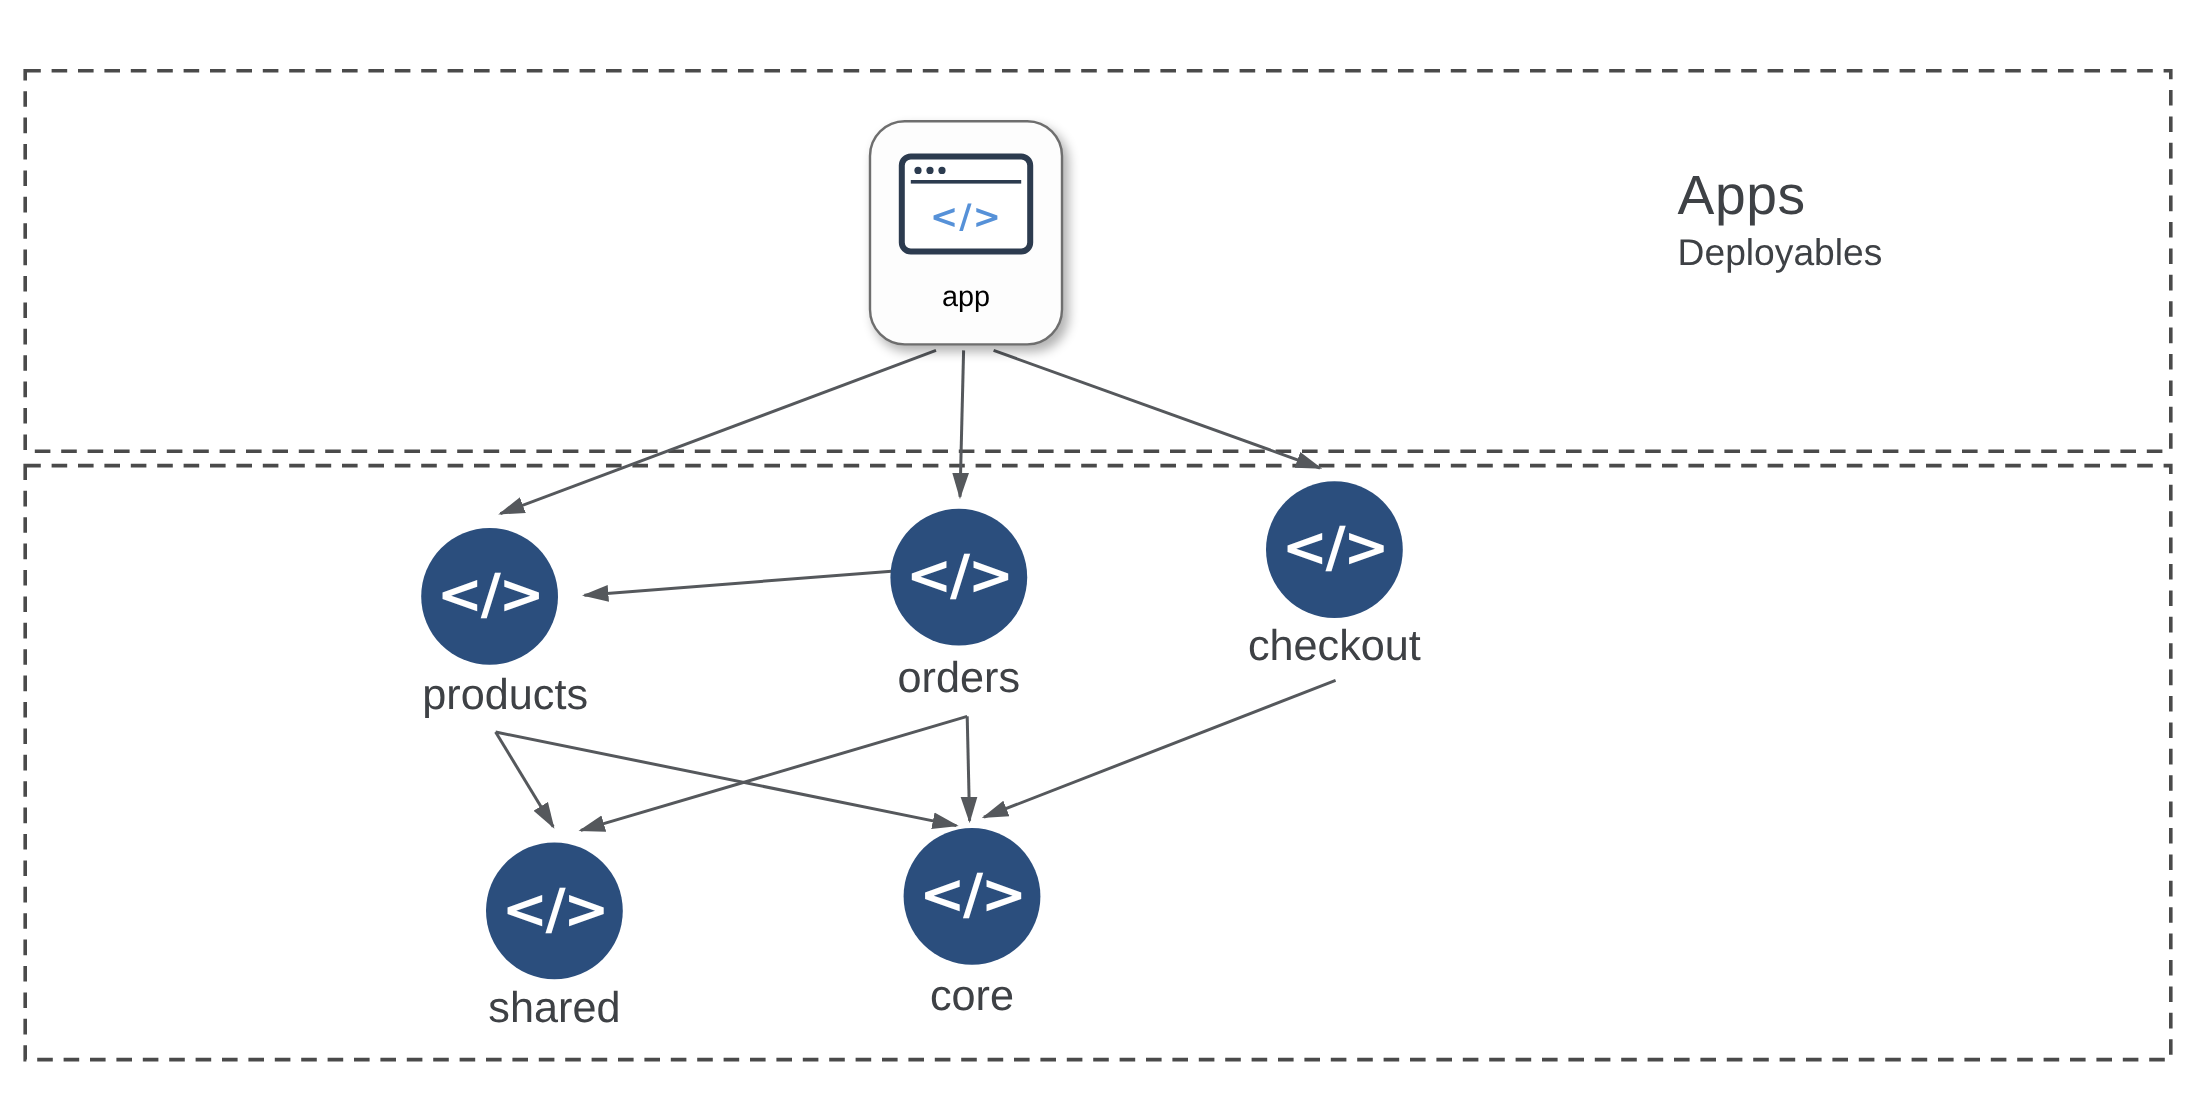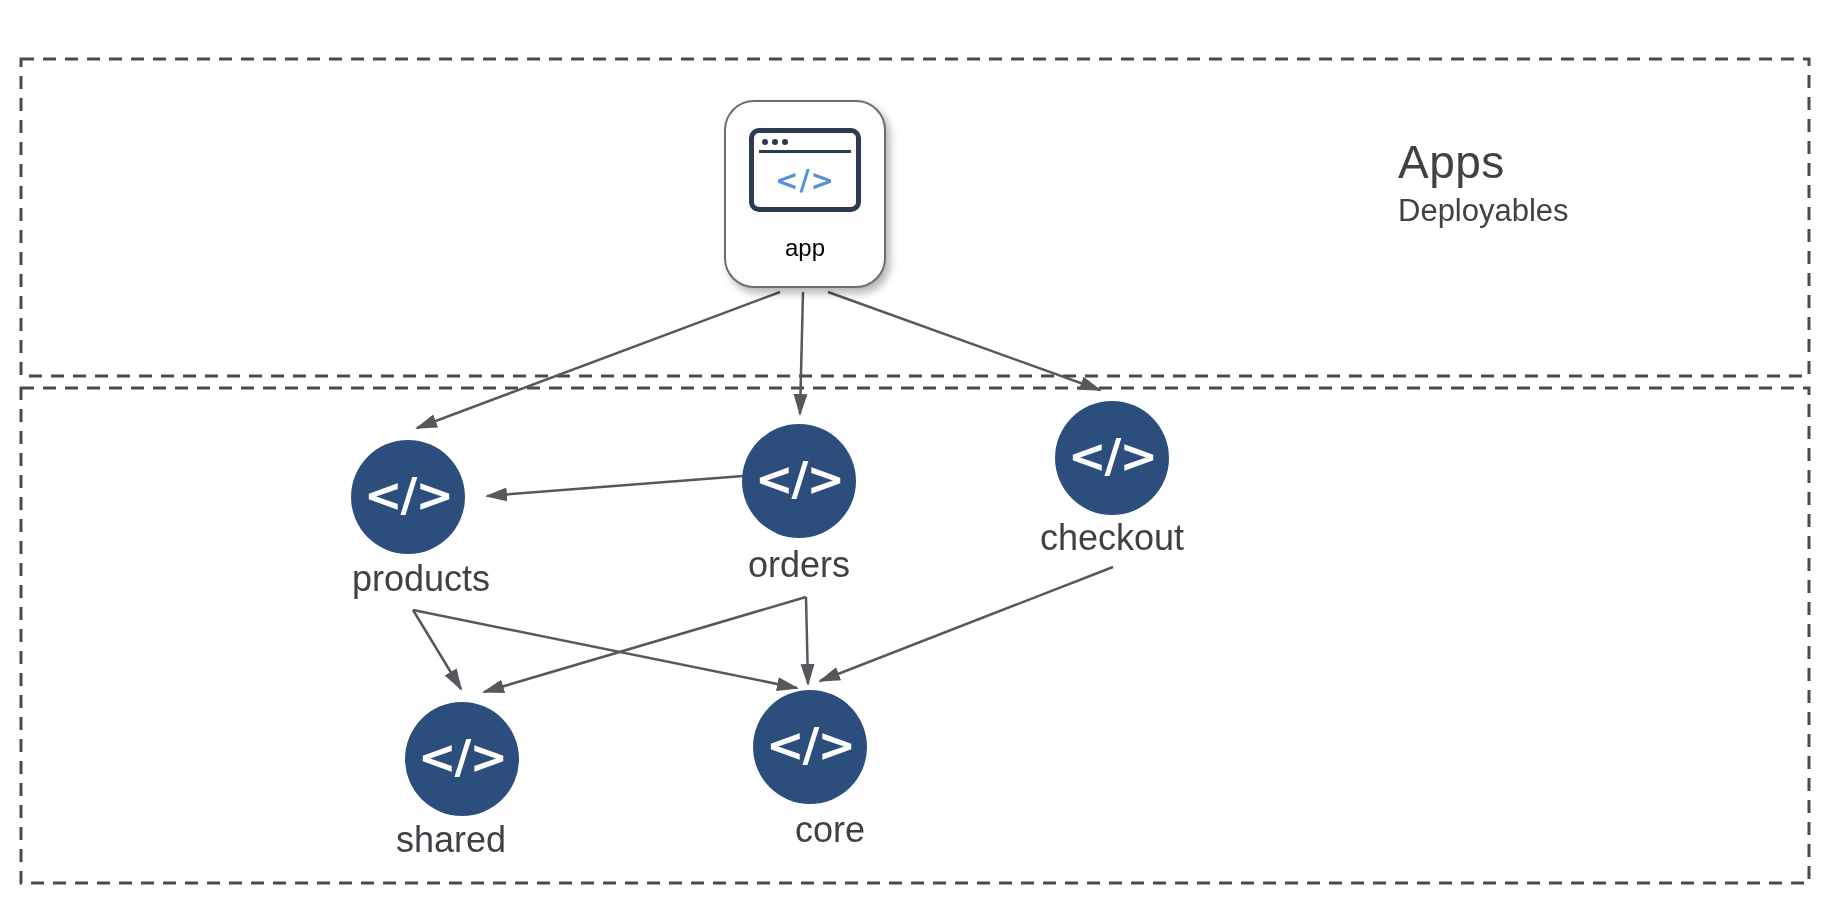--- a/index.html
+++ b/index.html
@@ -106,20 +106,20 @@
         <span class="code-glyph">&lt;/&gt;</span>
       </div>
       <div class="node-label" style="left: 649px; top: 545px;">orders</div>
       <div class="lib-node" style="left: 1055px; top: 401px; background: rgb(43, 78, 125);">
         <span class="code-glyph">&lt;/&gt;</span>
       </div>
       <div class="node-label" style="left: 962px; top: 518px;">checkout</div>
       <div class="lib-node" style="left: 405px; top: 702px; background: rgb(43, 78, 125);">
         <span class="code-glyph">&lt;/&gt;</span>
       </div>
-      <div class="node-label" style="left: 301px; top: 820px; text-align: center;">shared</div>
+      <div class="node-label" style="left: 312px; top: 820px; text-align: center;">shared</div>
       <div class="lib-node" style="left: 753px; top: 690px; background: rgb(43, 78, 125);">
         <span class="code-glyph">&lt;/&gt;</span>
       </div>
-      <div class="node-label" style="left: 680px; top: 810px;">core</div>
+      <div class="node-label" style="left: 660px; top: 810px;">core</div>
     </div>
 
 </div>
 
 </body></html>

